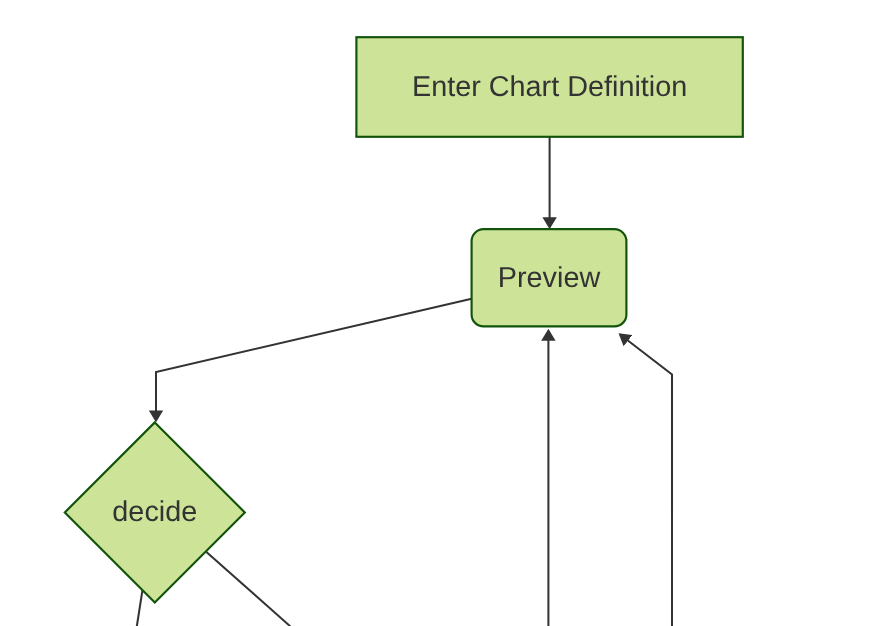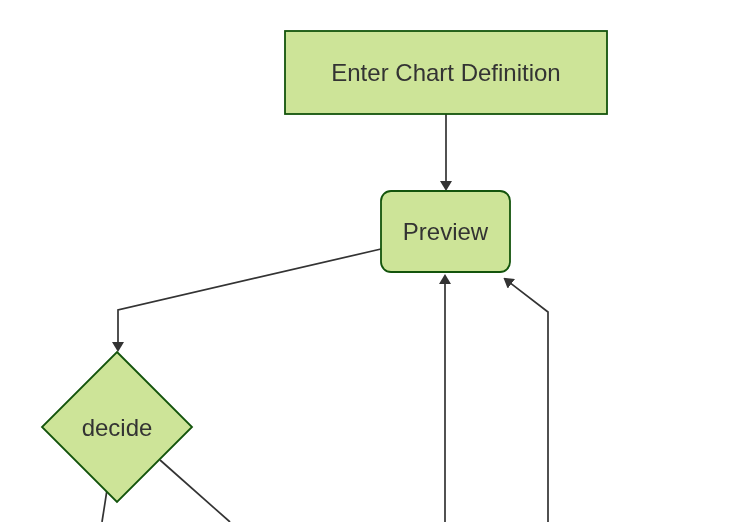--- a/index.html
+++ b/index.html
@@ -7,20 +7,21 @@
     padding: 0;
     background: #ffffff;
   }
   .stage {
     position: relative;
     width: 644px;
     height: 522px;
     background: var(--canvas-bg, #ffffff);
     overflow: hidden;
     font-family: "Liberation Sans", sans-serif;
+    margin-left: 12px;
   }
   svg.flowchart {
     display: block;
   }
   .edge {
     fill: none;
     stroke: var(--edge-stroke, #333333);
     stroke-width: 1.7px;
   }
   .node rect,

